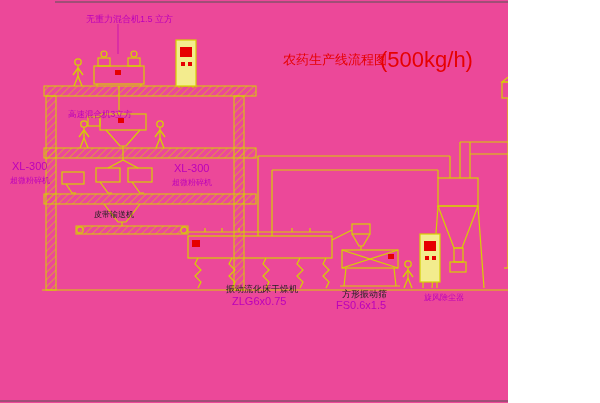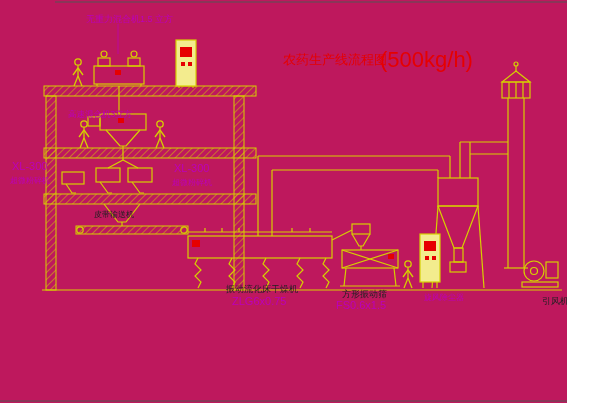--- a/index.html
+++ b/index.html
@@ -1,16 +1,16 @@
 <!DOCTYPE html>
 <html><head>
 <meta charset="utf-8">
 <style>
   html,body{margin:0;padding:0;background:#fff;}
-  .canvas{position:relative;width:567px;height:403px;background:#be185d;overflow:hidden;}
+  .canvas{position:relative;width:508px;height:403px;background:#ec4899;overflow:hidden;}
   svg text{font-family:"Liberation Sans","DejaVu Sans",sans-serif;}
   .t-magenta{fill:#bb00bb;}
   .t-red{fill:#e60000;}
   .t-dark{fill:#222222;}
 </style>
 </head>
 <body>
 
 <div class="canvas">
 <svg width="600" height="403" viewBox="0 0 600 403">

